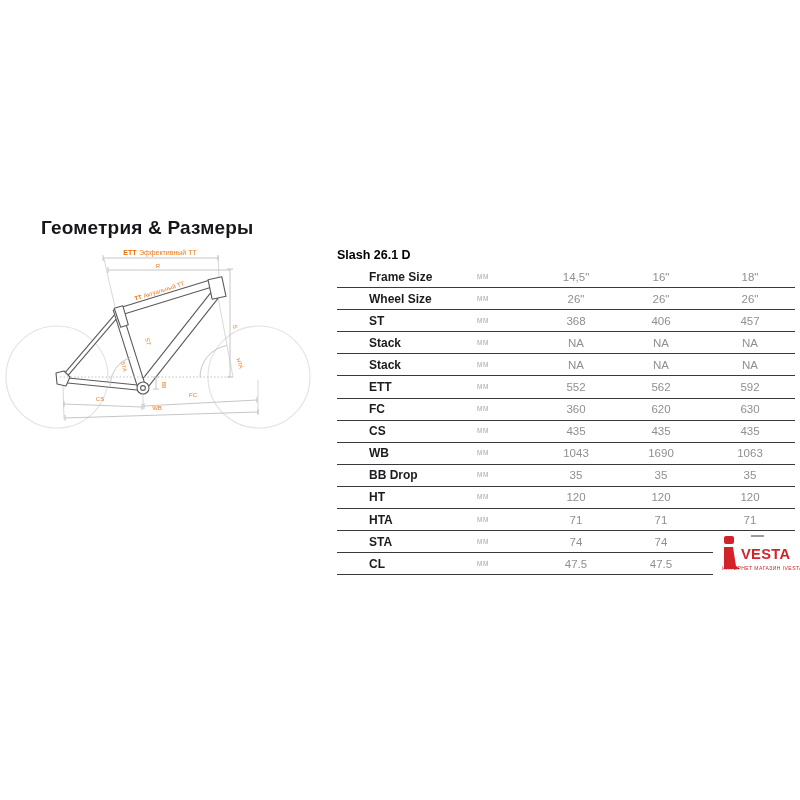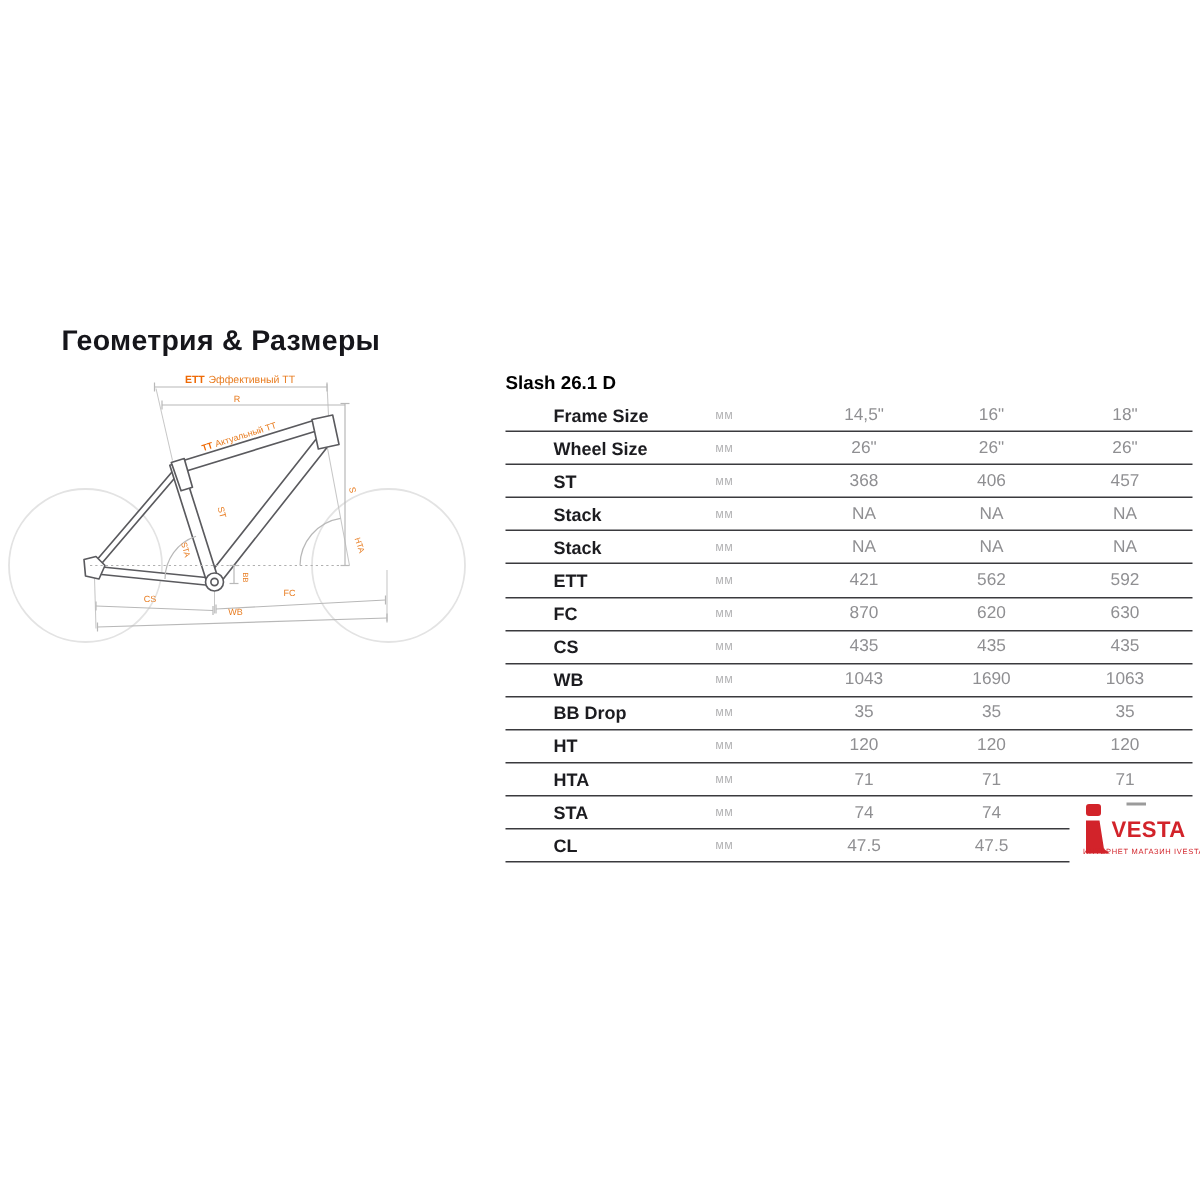--- a/index.html
+++ b/index.html
@@ -150,28 +150,28 @@
   <div class="trow">
     <div class="tlabel">Stack</div>
     <div class="tunit">мм</div>
     <div class="tval">NA</div>
     <div class="tval">NA</div>
     <div class="tval">NA</div>
   </div>
   <div class="trow">
     <div class="tlabel">ETT</div>
     <div class="tunit">мм</div>
-    <div class="tval">421</div>
+    <div class="tval">552</div>
     <div class="tval">562</div>
     <div class="tval">592</div>
   </div>
   <div class="trow">
     <div class="tlabel">FC</div>
     <div class="tunit">мм</div>
-    <div class="tval">870</div>
+    <div class="tval">360</div>
     <div class="tval">620</div>
     <div class="tval">630</div>
   </div>
   <div class="trow">
     <div class="tlabel">CS</div>
     <div class="tunit">мм</div>
     <div class="tval">435</div>
     <div class="tval">435</div>
     <div class="tval">435</div>
   </div>

